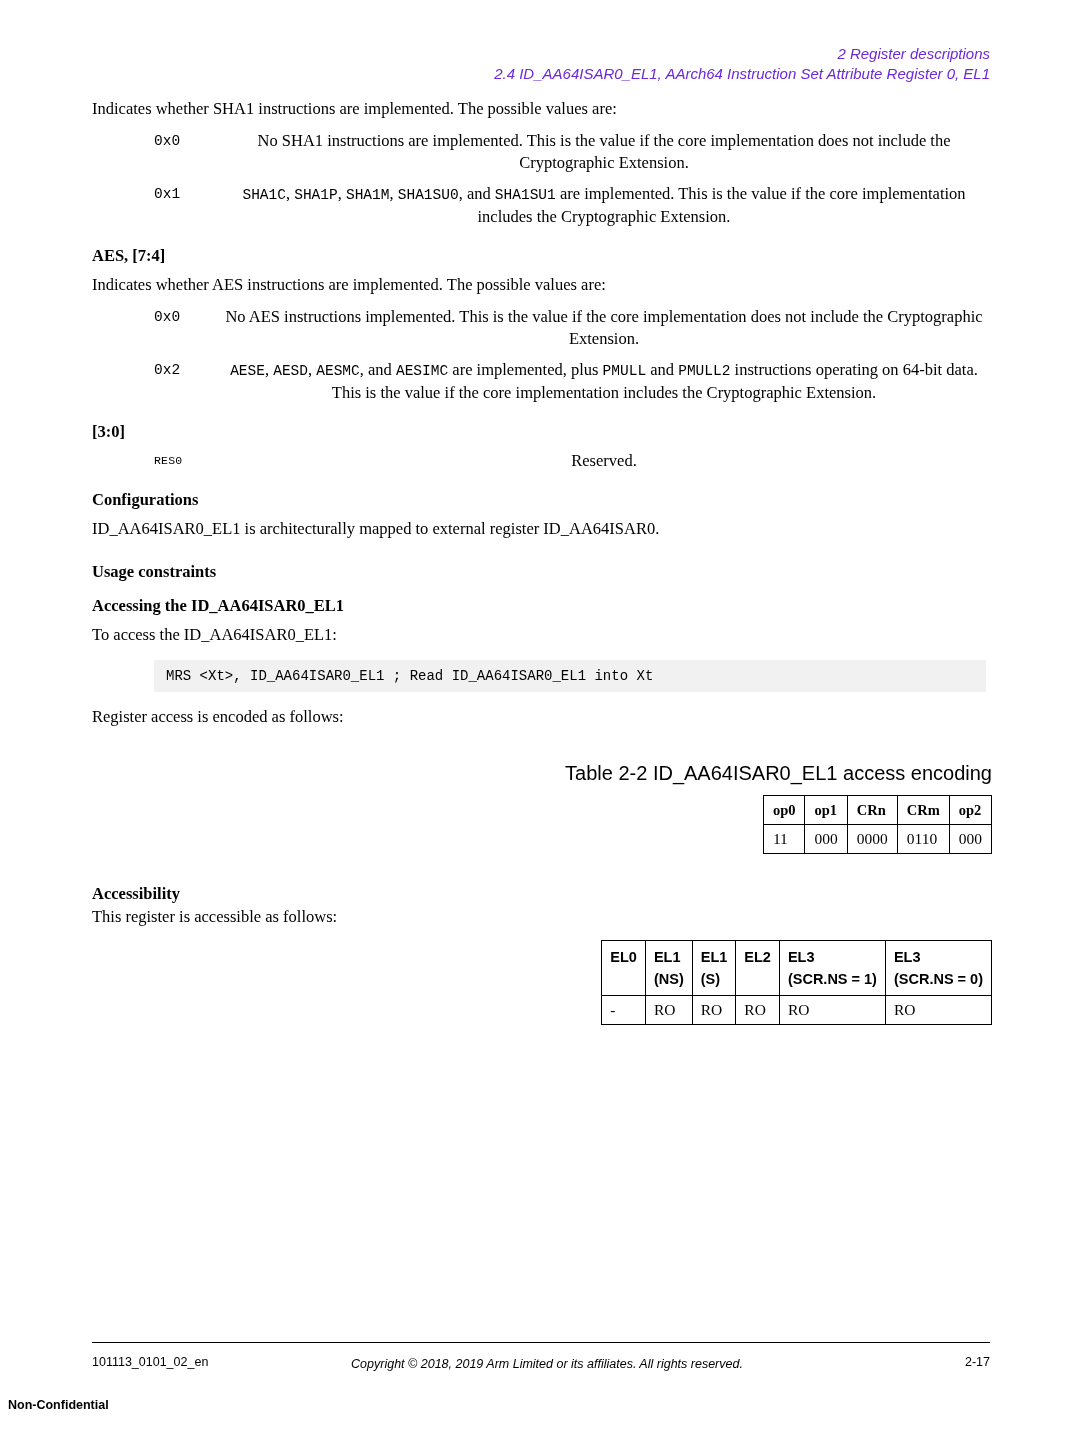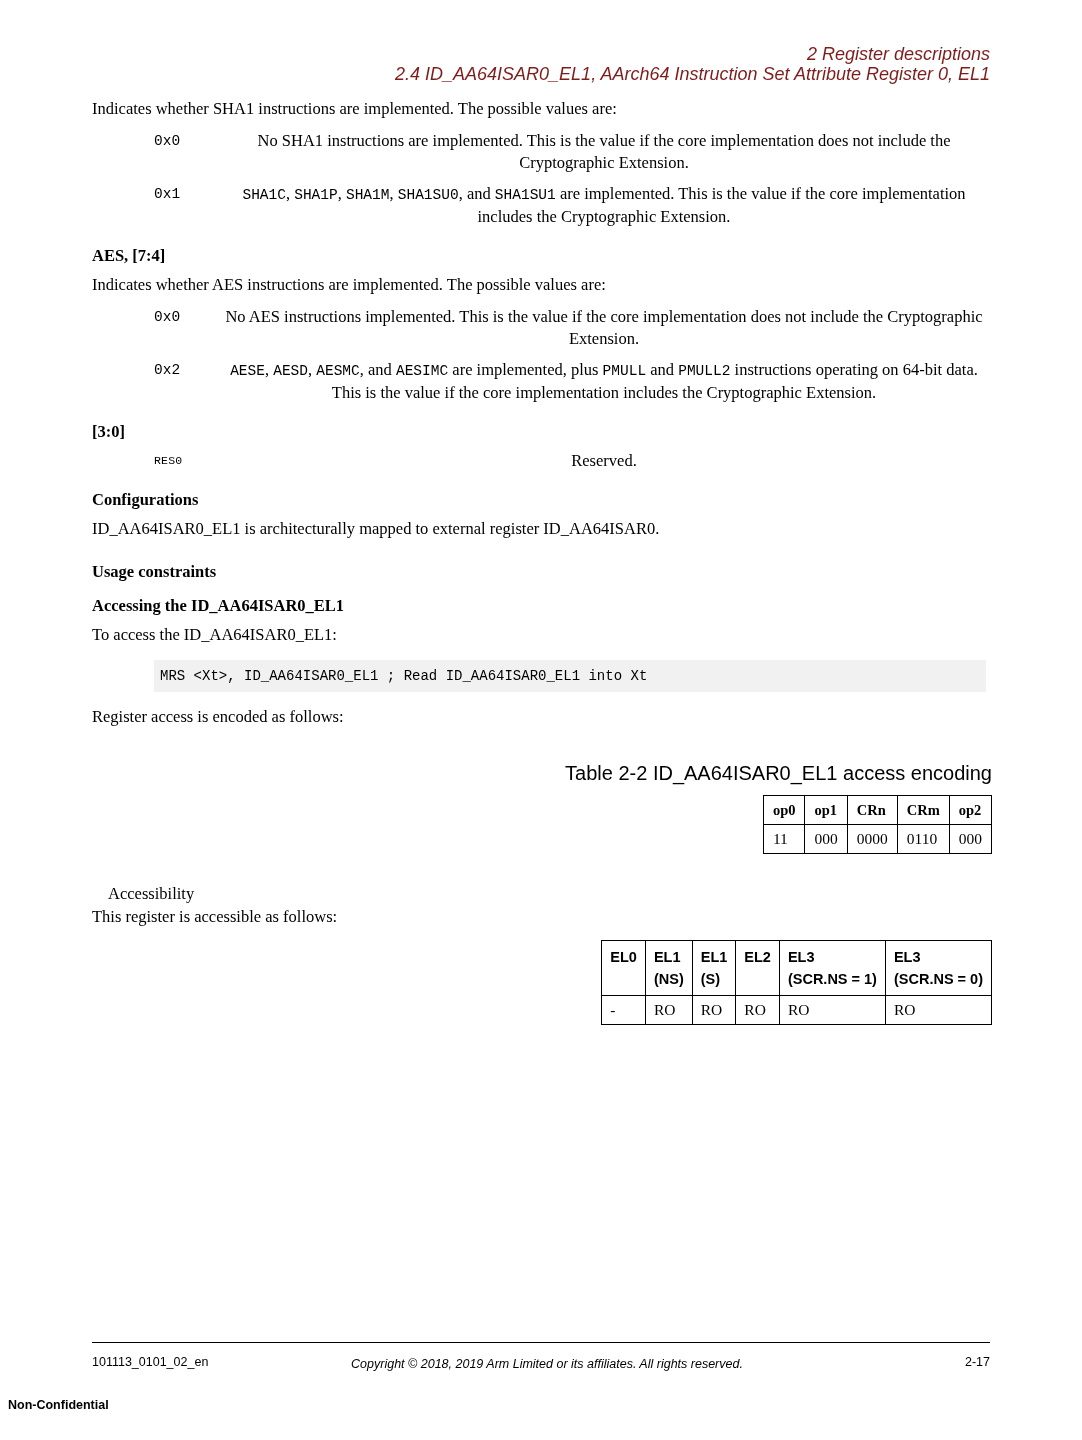--- a/index.html
+++ b/index.html
@@ -23,23 +23,23 @@
   }
 
   
   .header {
     position: absolute;
     top: 44px;
     right: 92px;
     text-align: right;
     font-family: "Liberation Sans", sans-serif;
     font-style: italic;
-    font-size: 18px;
+    font-size: 15px;
     line-height: 20px;
-    color: #7f1d1d;
+    color: #6d28d9;
   }
 
   
   .content {
     position: absolute;
     top: 98px;
     left: 92px;
     width: 900px;
   }
 
@@ -89,21 +89,21 @@
   }
   code, .mono {
     font-family: "Liberation Mono", monospace;
     font-size: 14.5px;
   }
 
   
   .code-block {
     margin: 14px 0 14px 62px;
     background: #f1f1f1;
-    padding: 7px 6px;
+    padding: 7px 12px;
     font-family: "Liberation Mono", monospace;
     font-size: 14px;
     line-height: 18px;
     width: 832px;
     box-sizing: border-box;
   }
 
   
   .table-caption {
     text-align: right;
@@ -148,23 +148,23 @@
     font-family: "Liberation Sans", sans-serif;
     font-weight: bold;
     font-size: 14.5px;
     line-height: 22px;
     text-align: left;
     white-space: pre-line;
   }
 
   .accessibility-head {
     font-family: "Liberation Serif", serif;
-    font-weight: normal;
-    font-size: 16.5px;
-    margin: 30px 0 2px 16px;
+    font-weight: bold;
+    font-size: 16.5px;
+    margin: 30px 0 2px 0;
   }
 
   
   .footer-rule {
     position: absolute;
     left: 92px;
     right: 92px;
     top: 1342px;
     border-top: 1px solid #000;
   }

